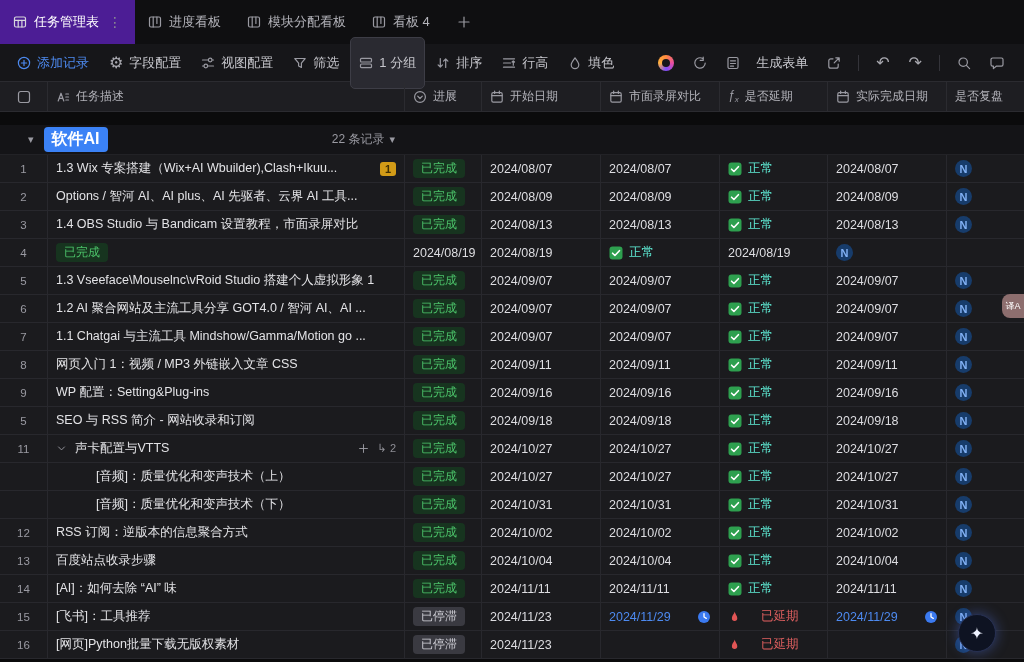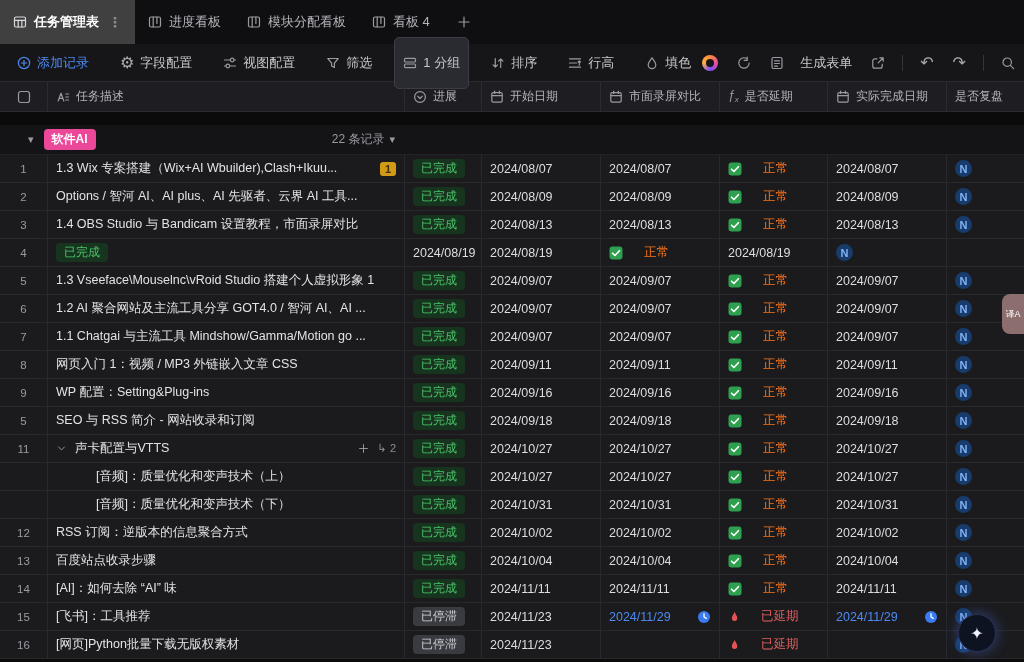--- a/index.html
+++ b/index.html
@@ -9,29 +9,29 @@
   *{box-sizing:border-box}
   html,body{margin:0;padding:0}
   body{width:1024px;height:662px;overflow:hidden;background:#0b0b0c;
        font-family:"Liberation Sans","DejaVu Sans",sans-serif;color:#e3e3e6;position:relative}
   .ic{display:inline-flex;align-items:center;justify-content:center;color:#9a9aa2;flex:0 0 auto}
   .ic svg{display:block}
 
   
   .tabbar{height:44px;background:var(--tabbar-bg);display:flex;align-items:stretch}
   .tab{display:flex;align-items:center;gap:7px;padding:0 13px;font-size:13px;color:#b4b4bb;cursor:pointer;white-space:nowrap}
-  .tab.active{background:#404040;color:#fff;font-weight:bold}
+  .tab.active{background:#4c1d95;color:#fff;font-weight:normal}
   .tab.active .ic{color:#d8d8de}
   .tab .more{color:#8b8b92;font-size:14px;margin-left:2px}
   .tab-add{display:flex;align-items:center;padding:0 14px;cursor:pointer}
 
   
   .toolbar{height:38px;background:var(--tool-bg);border-bottom:1px solid var(--line);
            display:flex;align-items:center;padding:0 10px 0 8px;font-size:13px;color:#c6c6cc}
-  .tl{display:flex;align-items:center;gap:13px}
+  .tl{display:flex;align-items:center;gap:2px}
   .titem{display:flex;align-items:center;gap:6px;padding:4px 9px;border-radius:5px;cursor:pointer;white-space:nowrap}
   .titem.accent{color:var(--blue)}
   .titem.accent .ic{color:var(--blue)}
   .titem.active{background:#2a2a31;border:1px solid #3d3d46;padding:16px 8px}
   .tr-icons{margin-left:auto;display:flex;align-items:center;gap:15px;padding-right:8px}
   .tr-icons .titem{padding:3px 2px;gap:16px}
   .vdiv{width:1px;height:16px;background:#34343a}
   .uglyph{font-size:16px;color:#a9a9b0;line-height:1}
   .record-dot{width:16px;height:16px;border-radius:50%;
      background:conic-gradient(#ff8a3d,#e84da0,#7b4dff,#ffb13d,#ff8a3d);
@@ -47,21 +47,21 @@
   .th-check{justify-content:center;padding:0}
   .fx{font-style:italic;color:#9a9aa2;font-size:12px}
   .fx sub{font-size:8px}
 
   .gap{height:13px;background:#0b0b0c}
 
   .grouprow{height:30px;background:#141417;display:flex;align-items:center;border-bottom:1px solid #222226}
   .gleft{width:405px;display:flex;align-items:center;justify-content:space-between;padding:0 10px 0 28px}
   .gleft .lhs{display:flex;align-items:center;gap:10px}
   .caret{color:#9a9aa2;font-size:11px;cursor:pointer}
-  .gbadge{background:#ec4899;color:#fff;font-size:12px;font-weight:bold;padding:2px 8px;border-radius:4px}
+  .gbadge{background:#3b82f6;color:#fff;font-size:16px;font-weight:bold;padding:2px 8px;border-radius:4px}
   .gcount{color:#9a9aa2;font-size:12px;display:flex;align-items:center;gap:5px;cursor:pointer}
 
   .trow{height:28px;background:var(--row-bg);border-bottom:1px solid #28282d;font-size:12.5px}
   .td{display:flex;align-items:center;padding:0 8px;border-right:1px solid #28282d;
       overflow:hidden;white-space:nowrap}
   .td-num{justify-content:center;color:#9a9aa2;font-size:11.5px;padding:0 3px}
   .td-task{gap:8px}
   .subrow .td-task{padding-left:48px}
   .title{overflow:hidden;text-overflow:ellipsis;color:#e3e3e6}
   .exp{color:#9a9aa2}
@@ -72,31 +72,31 @@
   .subtools .ic svg{width:11px;height:11px}
 
   .badge{padding:2px 8px;border-radius:4px;font-size:12px;line-height:1.25}
   .badge.done{background:#17341f;color:#4cc36a}
   .badge.stalled{background:#3a3a41;color:#cfcfd6}
 
   .date{color:#dddde1}
   .date.blue{color:var(--blue)}
   .clk{margin-left:auto}
 
-  .okt{color:#f97316;margin-left:21px}
+  .okt{color:#5eead4;margin-left:6px}
   .late{color:#e06060;margin-left:20px}
 
   .nbadge{width:17px;height:17px;border-radius:50%;background:#173c6b;color:#82b1f5;
           font-size:11px;font-weight:bold;display:flex;align-items:center;justify-content:center}
 
   
   .ai-fab{position:absolute;right:28px;bottom:10px;width:38px;height:38px;border-radius:50%;
           background:#0e1322;border:1px solid #273052;display:flex;align-items:center;justify-content:center;
           color:#eef2ff;font-size:16px;box-shadow:0 0 14px rgba(90,130,255,.4);cursor:pointer}
-  .side-handle{position:absolute;right:0;top:294px;width:22px;height:40px;background:#8d6e6e;
+  .side-handle{position:absolute;right:0;top:294px;width:22px;height:24px;background:#8d6e6e;
           border-radius:8px 0 0 8px;display:flex;align-items:center;justify-content:center;
           color:#fff;font-size:9px;cursor:pointer}
 </style>
 </head>
 <body>
 
 <div class="tabbar">
     <div class="tab active">
       <span class="ic ">
         <svg width="14" height="14" viewBox="0 0 14 14" fill="none" stroke="currentColor" stroke-width="1.2" stroke-linecap="round" stroke-linejoin="round">

